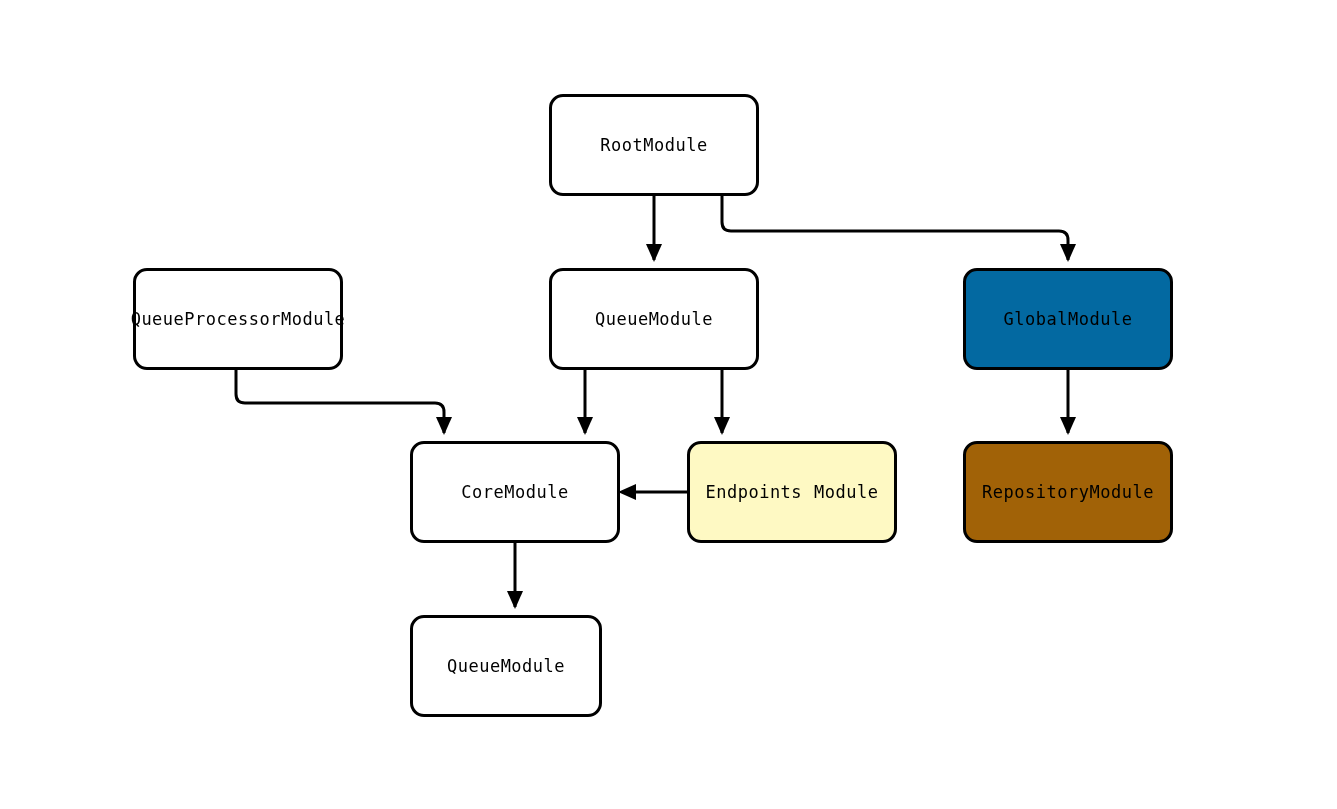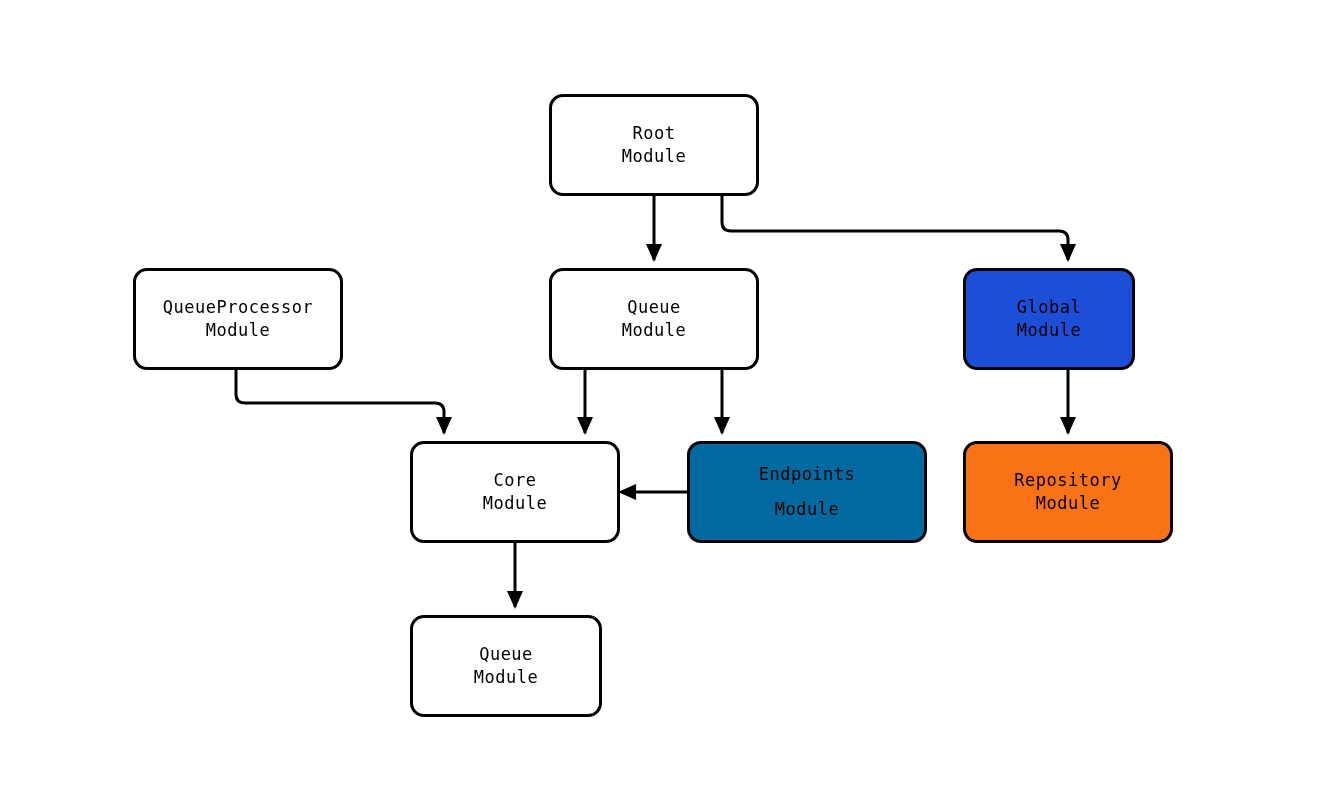--- a/index.html
+++ b/index.html
@@ -23,21 +23,21 @@
     height: 809px;
     pointer-events: none;
   }
   .node {
     position: absolute;
     box-sizing: border-box;
     border: 3px solid #000000;
     border-radius: 14px;
     background: #ffffff;
     display: flex;
-    flex-direction: column;
+    flex-direction: row;
     align-items: center;
     justify-content: center;
     color: #000000;
     font-size: 17px;
     line-height: 23px;
     letter-spacing: 0.5px;
     white-space: pre;
     text-align: center;
   }
   .node-line { display: block; }
@@ -67,20 +67,20 @@
         <polygon points="636,484 636,500 618,492"></polygon>
         <polygon points="1060,417 1076,417 1068,435"></polygon>
         <polygon points="507,591 523,591 515,609"></polygon>
       </g>
   </svg>
 
   <div id="nodes-layer">
       <div class="node" style="left: 549px; top: 94px; width: 210px; height: 102px; background: rgb(255, 255, 255); border-color: rgb(0, 0, 0); border-width: 3px;"><span class="node-line">Root</span><span class="node-line">Module</span></div>
       <div class="node" style="left: 133px; top: 268px; width: 210px; height: 102px; background: rgb(255, 255, 255); border-color: rgb(0, 0, 0); border-width: 3px;"><span class="node-line">QueueProcessor</span><span class="node-line">Module</span></div>
       <div class="node" style="left: 549px; top: 268px; width: 210px; height: 102px; background: rgb(255, 255, 255); border-color: rgb(0, 0, 0); border-width: 3px;"><span class="node-line">Queue</span><span class="node-line">Module</span></div>
-      <div class="node" style="left: 963px; top: 268px; width: 172px; height: 102px; background: #1d4ed8; border-color: rgb(0, 0, 0); border-width: 3px;"><span class="node-line">Global</span><span class="node-line">Module</span></div>
+      <div class="node" style="left: 963px; top: 268px; width: 210px; height: 102px; background: #0369a1; border-color: rgb(0, 0, 0); border-width: 3px;"><span class="node-line">Global</span><span class="node-line">Module</span></div>
       <div class="node" style="left: 410px; top: 441px; width: 210px; height: 102px; background: rgb(255, 255, 255); border-color: rgb(0, 0, 0); border-width: 3px; align-items: center;"><span class="node-line">Core</span><span class="node-line">Module</span></div>
-      <div class="node" style="left: 687px; top: 441px; width: 240px; height: 102px; background: #0369a1; border-color: rgb(0, 0, 0); border-width: 3px; gap: 12px;"><span class="node-line">Endpoints</span><span class="node-line">Module</span></div>
-      <div class="node" style="left: 963px; top: 441px; width: 210px; height: 102px; background: #f97316; border-color: rgb(0, 0, 0); border-width: 3px;"><span class="node-line">Repository</span><span class="node-line">Module</span></div>
+      <div class="node" style="left: 687px; top: 441px; width: 210px; height: 102px; background: #fef9c3; border-color: rgb(0, 0, 0); border-width: 3px; gap: 12px;"><span class="node-line">Endpoints</span><span class="node-line">Module</span></div>
+      <div class="node" style="left: 963px; top: 441px; width: 210px; height: 102px; background: #a16207; border-color: rgb(0, 0, 0); border-width: 3px;"><span class="node-line">Repository</span><span class="node-line">Module</span></div>
       <div class="node" style="left: 410px; top: 615px; width: 192px; height: 102px; background: rgb(255, 255, 255); border-color: rgb(0, 0, 0); border-width: 3px;"><span class="node-line">Queue</span><span class="node-line">Module</span></div>
     </div>
 
 </div>
 
 </body></html>

